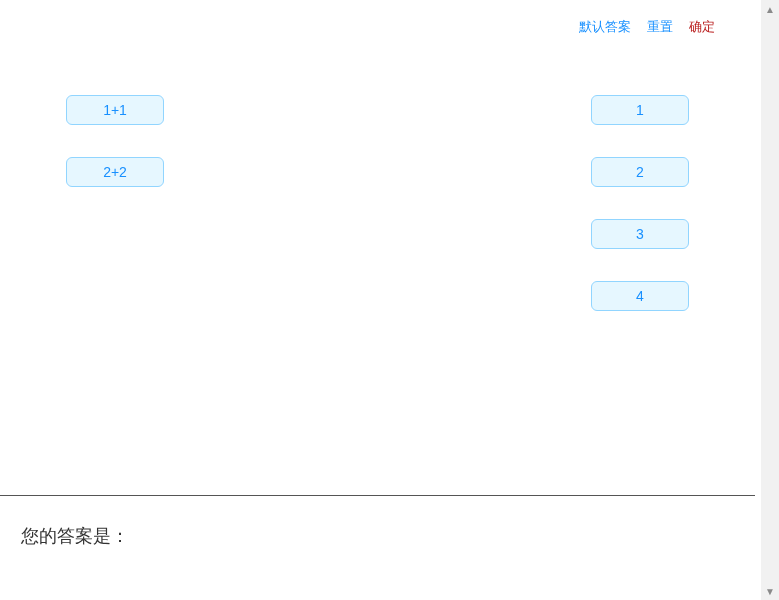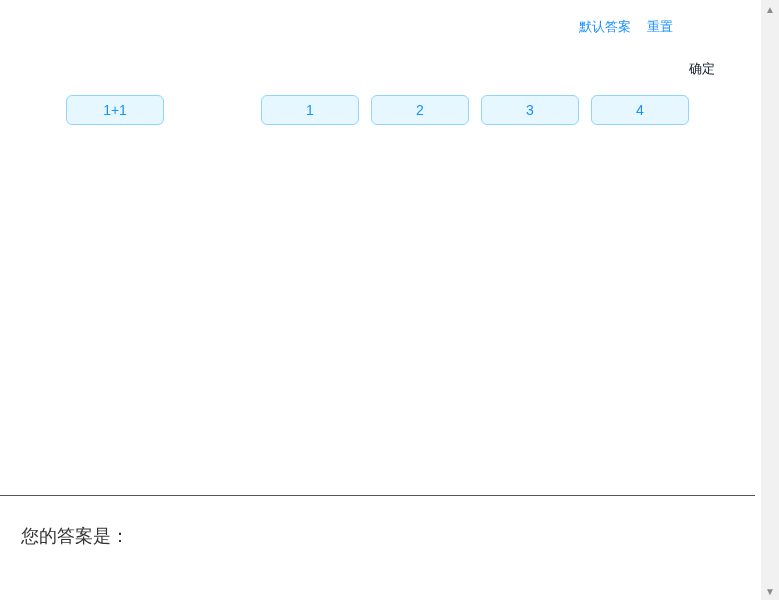--- a/index.html
+++ b/index.html
@@ -53,36 +53,35 @@
       right: 40px;
       display: flex;
       gap: 16px;
       font-size: 13px;
     }
     .toolbar-link {
       color: #1890ff;
       cursor: pointer;
     }
     .toolbar-link.confirm {
-      color: #0f172a;
-      margin-top: 42px;
+      color: #b91c1c;
     }
     .match-area {
       position: absolute;
       top: 95px;
       left: 0;
       right: 0;
       padding: 0 66px;
       display: flex;
       justify-content: space-between;
     }
     .left-col, .right-col {
       display: flex;
-      flex-direction: row;
-      gap: 12px;
+      flex-direction: column;
+      gap: 32px;
     }
     .match-item {
       width: 98px;
       height: 30px;
       background: #e6f7ff;
       border: 1px solid #91d5ff;
       border-radius: 6px;
       display: flex;
       align-items: center;
       justify-content: center;
@@ -112,20 +111,21 @@
 <div class="main-content">
   <div class="toolbar">
     <span class="toolbar-link">默认答案</span>
     <span class="toolbar-link">重置</span>
     <span class="toolbar-link confirm">确定</span>
   </div>
 
   <div class="match-area">
     <div class="left-col">
       <div class="match-item">1+1</div>
+      <div class="match-item">2+2</div>
     </div>
     <div class="right-col">
       <div class="match-item">1</div>
       <div class="match-item">2</div>
       <div class="match-item">3</div>
       <div class="match-item">4</div>
     </div>
   </div>
 
   <div class="divider"></div>

